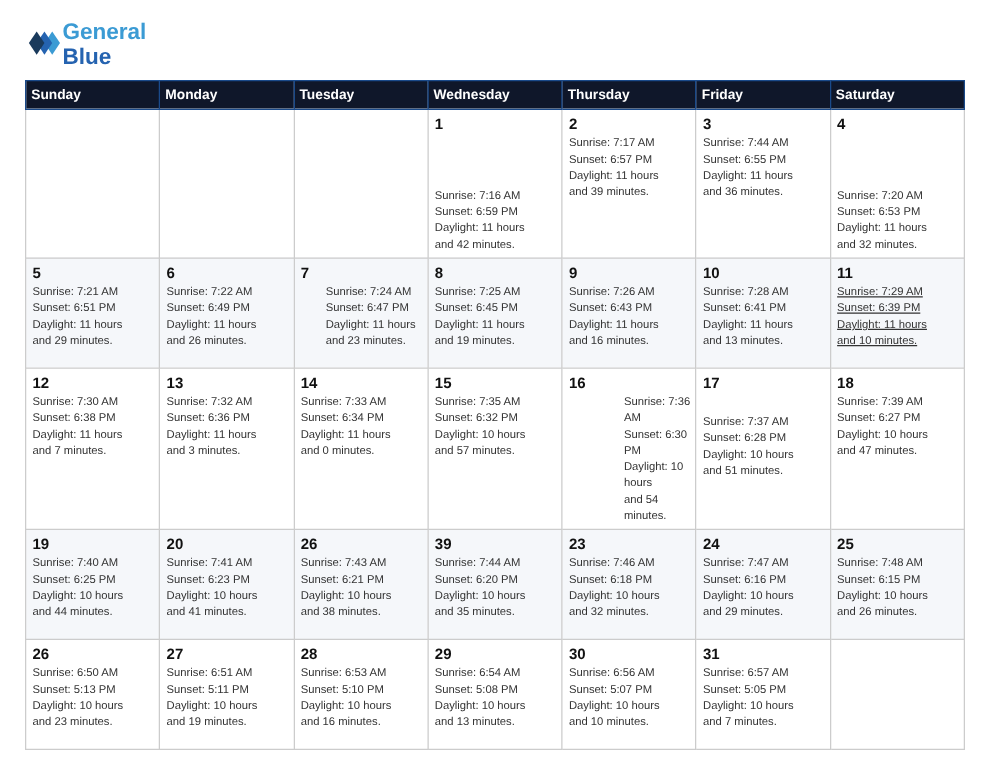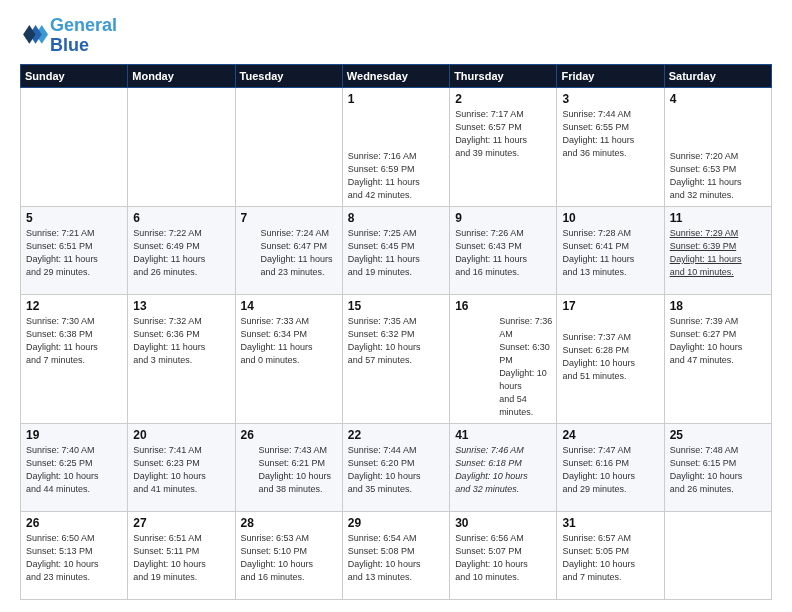--- a/index.html
+++ b/index.html
@@ -270,35 +270,35 @@
           </td>
           <td>
             <div class="day-num">20</div>
             <div class="day-info" style="white-space: pre-line;">Sunrise: 7:41 AM
 Sunset: 6:23 PM
 Daylight: 10 hours
 and 41 minutes.</div>
           </td>
           <td>
             <div class="day-num">26</div>
-            <div class="day-info" style="white-space: pre-line; margin-left: 18px;">Sunrise: 7:43 AM
+            <div class="day-info" style="white-space: pre-line;">Sunrise: 7:43 AM
 Sunset: 6:21 PM
 Daylight: 10 hours
 and 38 minutes.</div>
           </td>
           <td>
-            <div class="day-num">22</div>
+            <div class="day-num">39</div>
             <div class="day-info" style="white-space: pre-line;">Sunrise: 7:44 AM
 Sunset: 6:20 PM
 Daylight: 10 hours
 and 35 minutes.</div>
           </td>
           <td>
-            <div class="day-num">41</div>
-            <div class="day-info" style="white-space: pre-line; font-style: italic;">Sunrise: 7:46 AM
+            <div class="day-num">23</div>
+            <div class="day-info" style="white-space: pre-line;">Sunrise: 7:46 AM
 Sunset: 6:18 PM
 Daylight: 10 hours
 and 32 minutes.</div>
           </td>
           <td>
             <div class="day-num">24</div>
             <div class="day-info" style="white-space: pre-line;">Sunrise: 7:47 AM
 Sunset: 6:16 PM
 Daylight: 10 hours
 and 29 minutes.</div>

